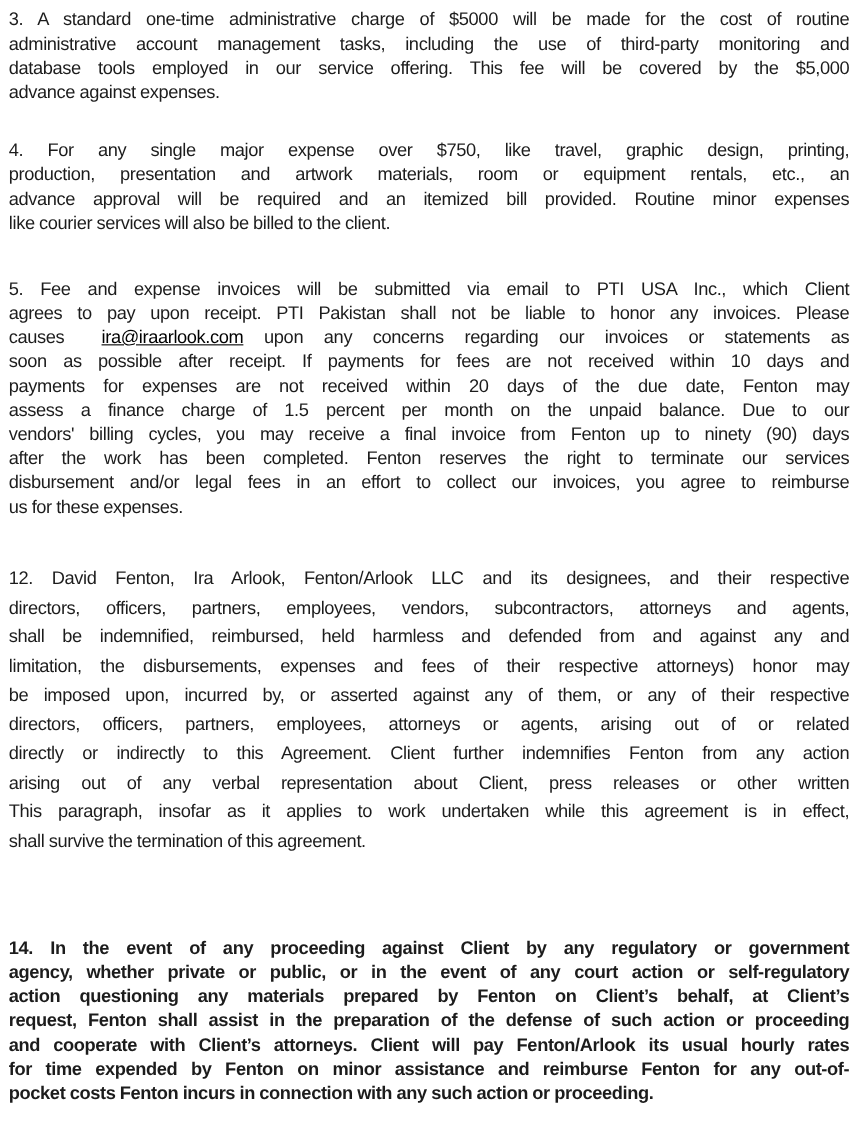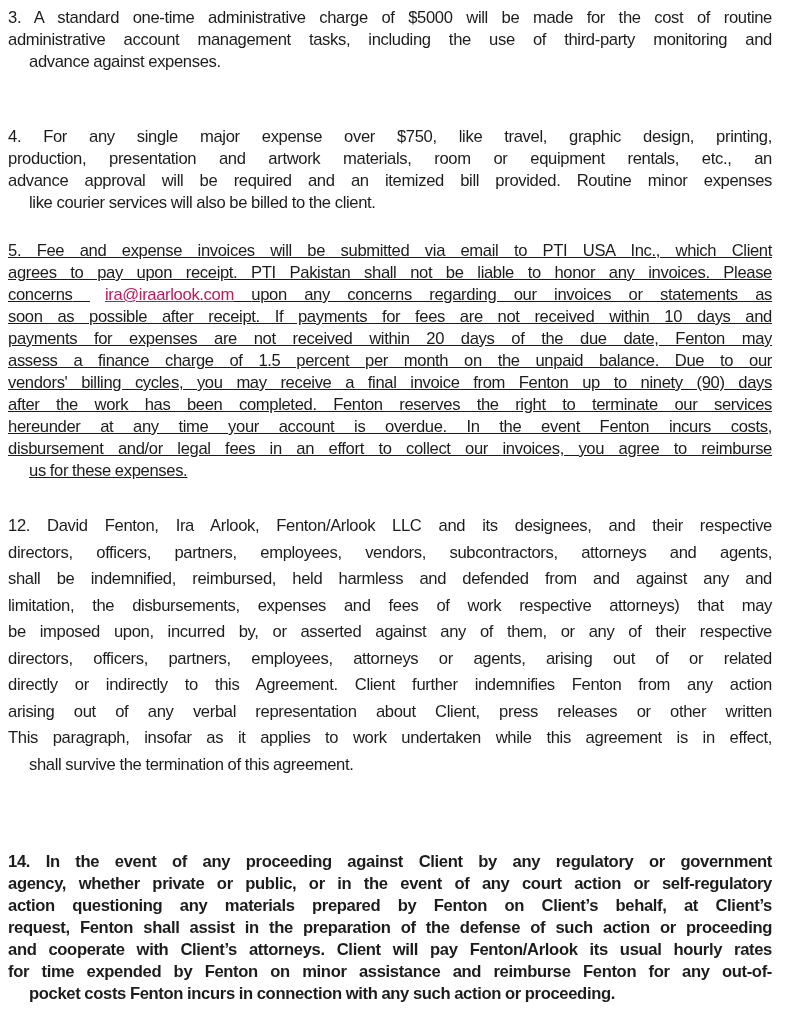--- a/index.html
+++ b/index.html
@@ -9,65 +9,65 @@
     color: #1c1c1c;
   }
   .page { position: absolute; left: 0; top: 0; width: 786px; height: 1024px; }
   .para {
     position: absolute; left: 8px; width: 764px;
     font-size: 16.6px; text-align: justify;
     letter-spacing: -0.35px; word-spacing: -0.3px;
     margin: 0;
   }
   .line { display: block; text-align: justify; text-align-last: justify; white-space: nowrap; overflow: visible; }
-  .line.last { text-align-last: left; margin-left: 21px; }
+  .line.last { text-align-last: left; }
   .p3 { top: 7px; line-height: 22px; }
   .p4 { top: 126px; line-height: 22px; }
-  .p5 { top: 240px; line-height: 22px; text-decoration: underline; }
+  .p5 { top: 252px; line-height: 22px; }
   .p12 { top: 513px; line-height: 26.5px; }
   .p14 { top: 851px; line-height: 22px; font-weight: bold; }
-  .email { text-decoration: underline; color: #be185d; cursor: pointer; margin-left: 15px; }
+  .email { text-decoration: underline; color: #000000; cursor: pointer; margin-left: 15px; }
 </style>
 </head>
 <body>
 
 <div class="page">
 
   <p class="para p3">
     <span class="line">3. A standard one-time administrative charge of $5000 will be made for the cost of routine</span>
     <span class="line">administrative account management tasks, including the use of third-party monitoring and</span>
+    <span class="line">database tools employed in our service offering. This fee will be covered by the $5,000</span>
     <span class="line last">advance against expenses.</span>
   </p>
 
   <p class="para p4">
     <span class="line">4. For any single major expense over $750, like travel, graphic design, printing,</span>
     <span class="line">production, presentation and artwork materials, room or equipment rentals, etc., an</span>
     <span class="line">advance approval will be required and an itemized bill provided. Routine minor expenses</span>
     <span class="line last">like courier services will also be billed to the client.</span>
   </p>
 
   <p class="para p5">
     <span class="line">5. Fee and expense invoices will be submitted via email to PTI USA Inc., which Client</span>
     <span class="line">agrees to pay upon receipt. PTI Pakistan shall not be liable to honor any invoices. Please</span>
-    <span class="line"><span>concerns</span> <a class="email">ira@iraarlook.com</a> <span>upon any concerns regarding our invoices or statements as</span></span>
+    <span class="line"><span>causes</span> <a class="email">ira@iraarlook.com</a> <span>upon any concerns regarding our invoices or statements as</span></span>
     <span class="line">soon as possible after receipt. If payments for fees are not received within 10 days and</span>
     <span class="line">payments for expenses are not received within 20 days of the due date, Fenton may</span>
     <span class="line">assess a finance charge of 1.5 percent per month on the unpaid balance. Due to our</span>
     <span class="line">vendors' billing cycles, you may receive a final invoice from Fenton up to ninety (90) days</span>
     <span class="line">after the work has been completed. Fenton reserves the right to terminate our services</span>
-    <span class="line">hereunder at any time your account is overdue. In the event Fenton incurs costs,</span>
     <span class="line">disbursement and/or legal fees in an effort to collect our invoices, you agree to reimburse</span>
     <span class="line last">us for these expenses.</span>
   </p>
 
   <p class="para p12">
     <span class="line">12. David Fenton, Ira Arlook, Fenton/Arlook LLC and its designees, and their respective</span>
     <span class="line">directors, officers, partners, employees, vendors, subcontractors, attorneys and agents,</span>
     <span class="line">shall be indemnified, reimbursed, held harmless and defended from and against any and</span>
-    <span class="line">limitation, the disbursements, expenses and fees of work respective attorneys) that may</span>
+    <span class="line">limitation, the disbursements, expenses and fees of their respective attorneys) honor may</span>
     <span class="line">be imposed upon, incurred by, or asserted against any of them, or any of their respective</span>
     <span class="line">directors, officers, partners, employees, attorneys or agents, arising out of or related</span>
     <span class="line">directly or indirectly to this Agreement. Client further indemnifies Fenton from any action</span>
     <span class="line">arising out of any verbal representation about Client, press releases or other written</span>
     <span class="line">This paragraph, insofar as it applies to work undertaken while this agreement is in effect,</span>
     <span class="line last">shall survive the termination of this agreement.</span>
   </p>
 
   <p class="para p14">
     <span class="line">14. In the event of any proceeding against Client by any regulatory or government</span>

